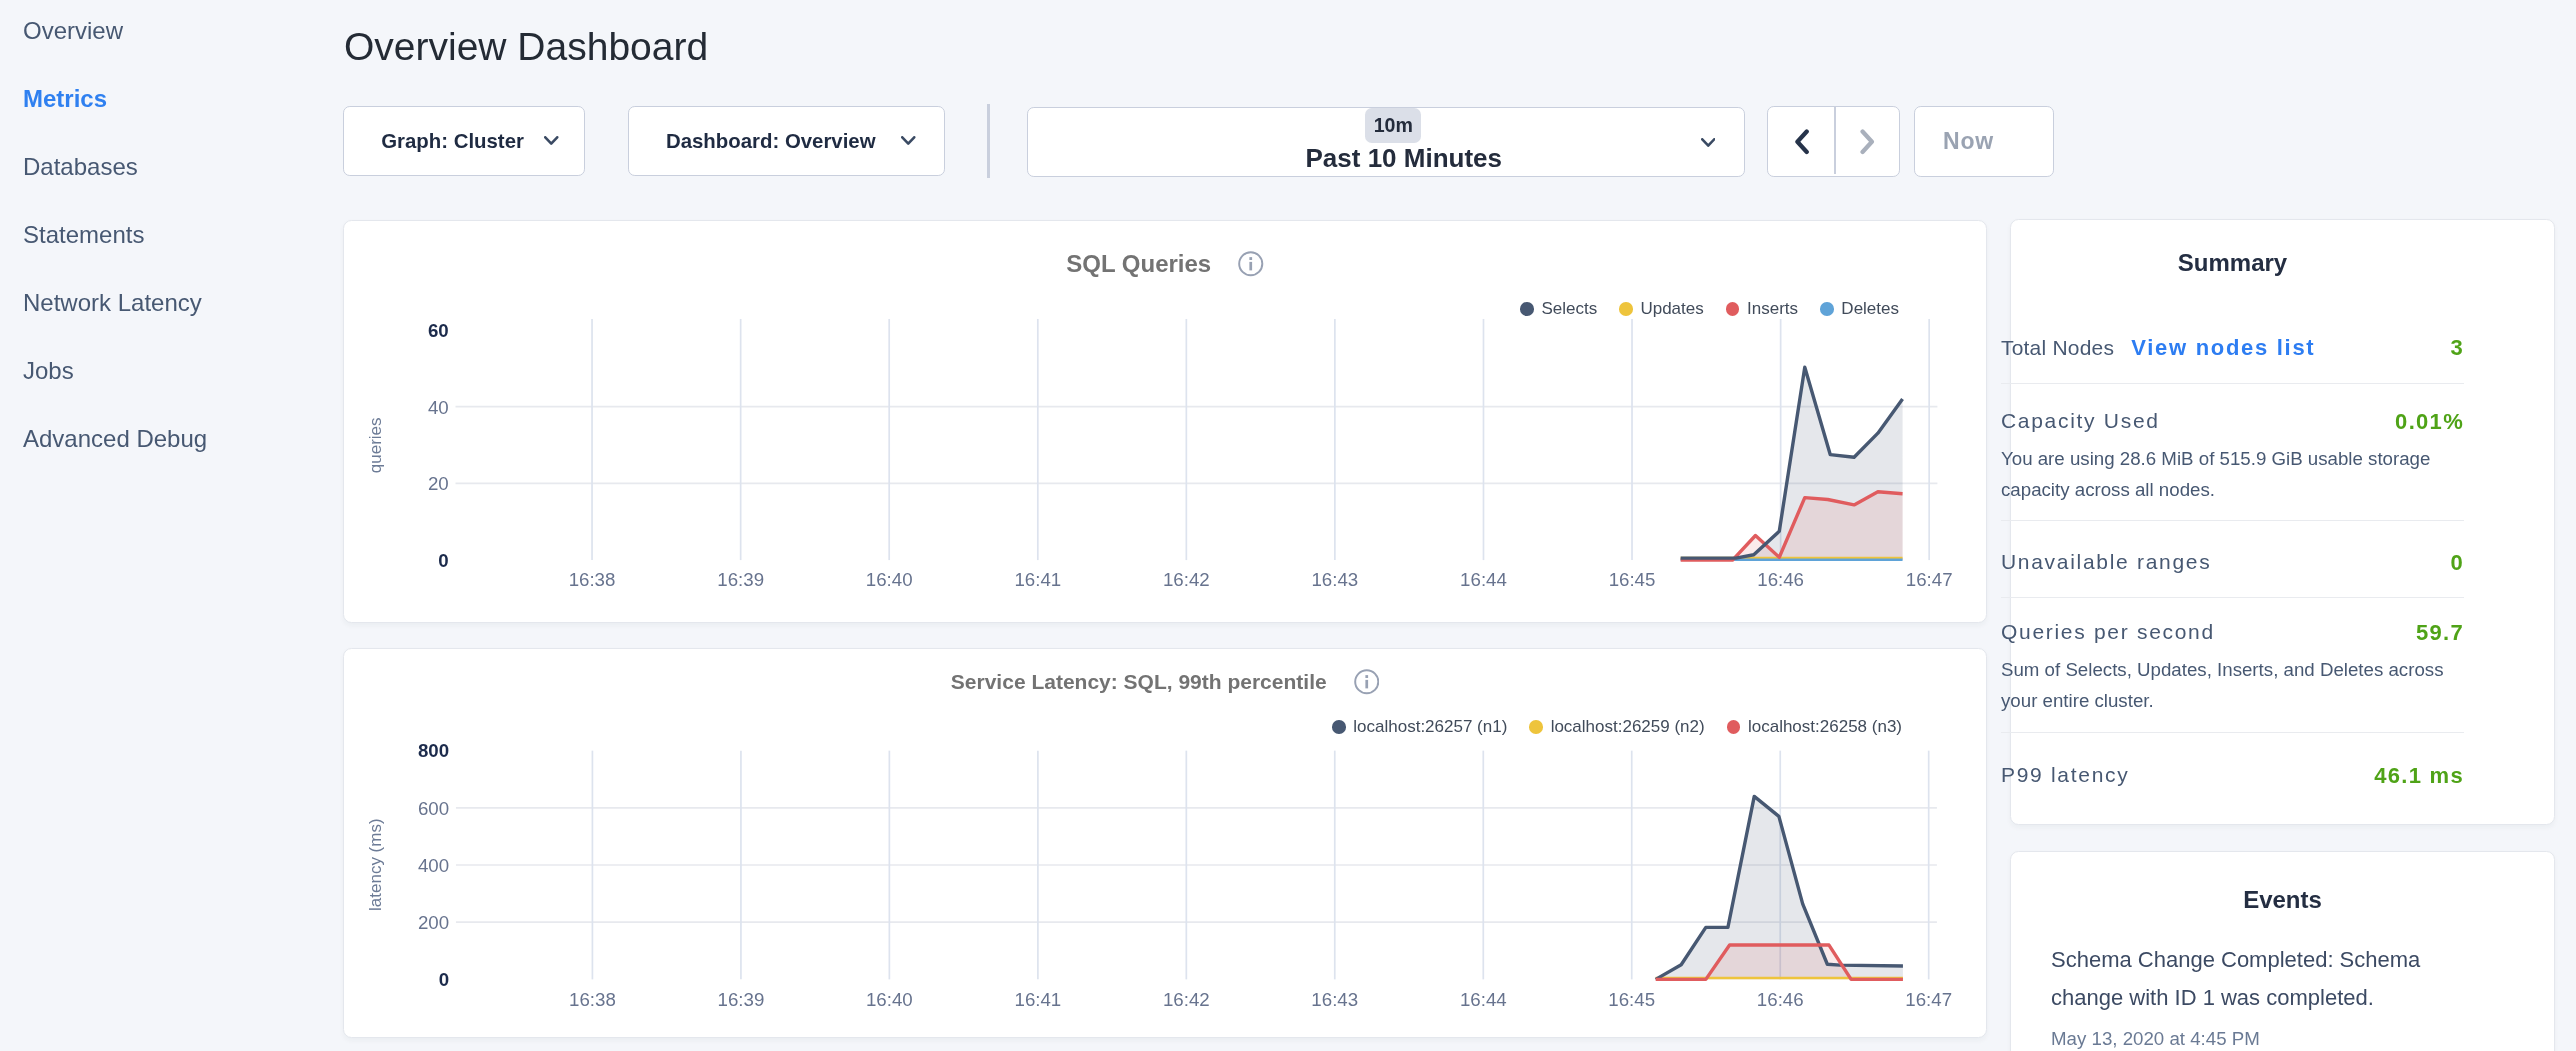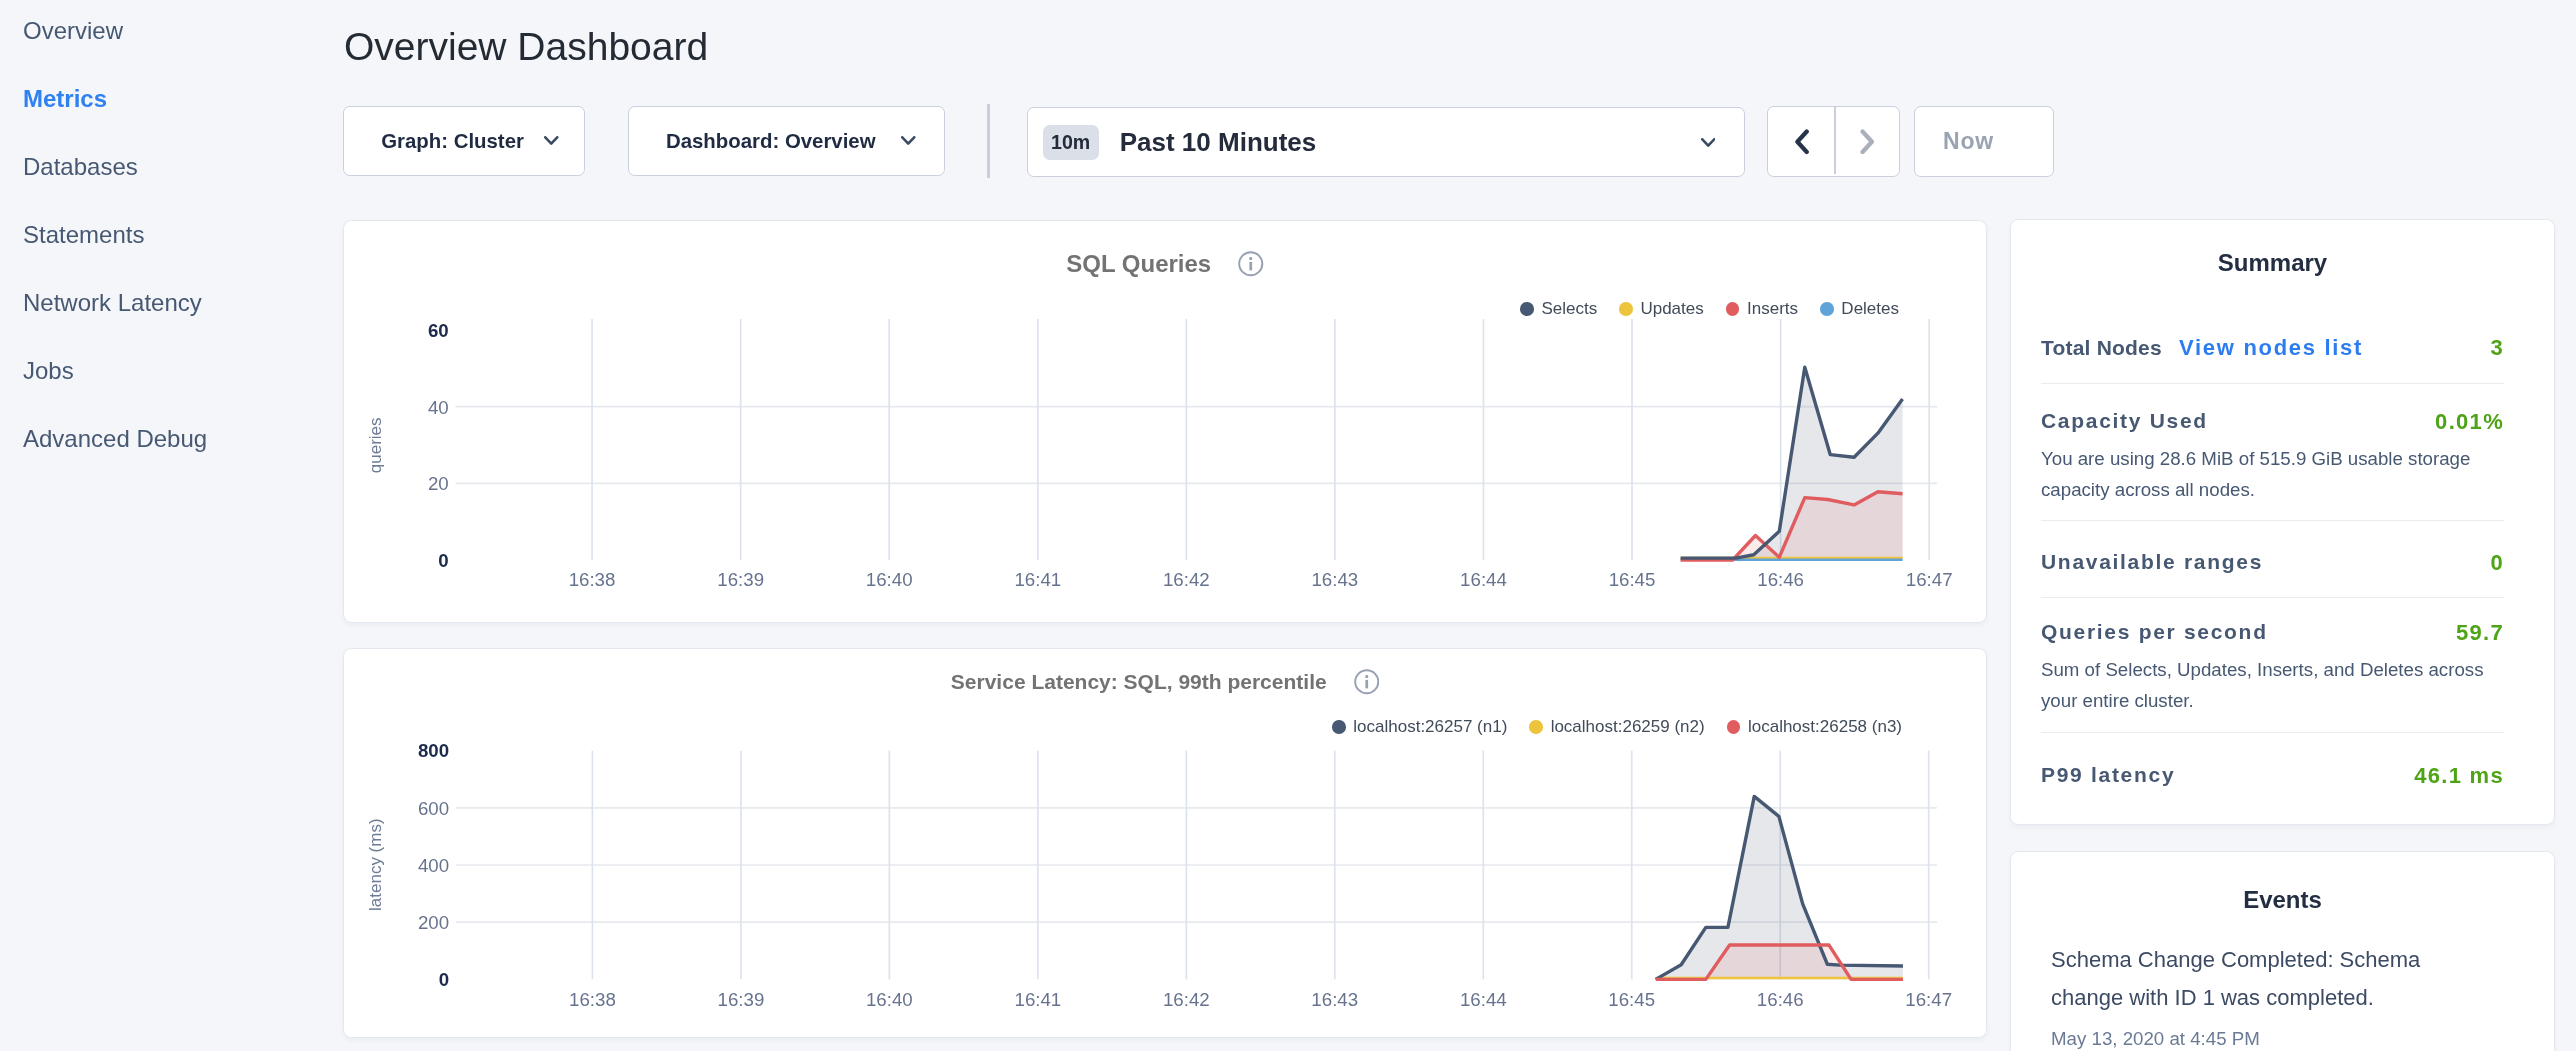--- a/index.html
+++ b/index.html
@@ -5,21 +5,21 @@
   * { margin:0; padding:0; box-sizing:border-box; }
   html,body { width:2576px; height:1051px; overflow:hidden; }
   body { background:#f4f6fa; font-family:"Liberation Sans", sans-serif; position:relative; }
   .abs { position:absolute; }
   .card { position:absolute; background:#fff; border:1.7px solid #e4e7ed; border-radius:8.5px; box-shadow:0 2.6px 5.1px rgba(30,40,60,0.04); }
   .ctl { position:absolute; background:#fff; border:1.7px solid #c9cfdd; border-radius:6.8px; display:flex; align-items:center; justify-content:center; }
   .nav { position:absolute; left:23px; top:0; list-style:none; }
   .nav li { height:68px; display:flex; align-items:center; font-size:24px; color:#475872; }
   .nav li.active { color:#2f80f0; font-weight:bold; }
   .grn { color:#4fa317; font-weight:bold; letter-spacing:1.3px; }
-  .srow-label { font-weight:bold; color:#475872; letter-spacing:1.7px; font-size:21px;margin-top:24px; }
+  .srow-label { font-weight:normal; color:#475872; letter-spacing:1.7px; font-size:21px;margin-top:24px; }
   .ctitle { position:absolute; display:flex; justify-content:center; align-items:center; gap:27px; font-weight:bold; color:#737373; }
   .clegend { position:absolute; display:flex; align-items:center; gap:22px; font-size:17px; color:#414b5a; }
   .clegend .it { display:flex; align-items:center; gap:7.7px; }
   .clegend .dot { width:13.6px; height:13.6px; border-radius:50%; }
 </style>
 </head>
 <body>
 
 <ul class="nav" style="top:-3.4px;">
   <li>Overview</li>
@@ -39,21 +39,21 @@
       <polyline points="1.5,1.5 8.5,9 15.5,1.5" fill="none" stroke="#3a4a63" stroke-width="3" stroke-linecap="round" stroke-linejoin="round"></polyline>
     </svg>
 </div>
 <div class="ctl" style="left:628px; top:106px; width:317px; height:70px; gap:25.5px; padding-left:8.5px;">
   <span style="font-size:20.4px; font-weight:bold; color:#1f2b42;">Dashboard: Overview</span>
   <svg width="14.5" height="9.4" viewBox="0 0 17 11">
       <polyline points="1.5,1.5 8.5,9 15.5,1.5" fill="none" stroke="#3a4a63" stroke-width="3" stroke-linecap="round" stroke-linejoin="round"></polyline>
     </svg>
 </div>
 <div class="abs" style="left:987px; top:104px; width:2.6px; height:74px; background:#c9cfdd;"></div>
-<div class="ctl" style="left:1027px; top:107px; width:718px; height:70px; justify-content:flex-start; padding-left:14.5px;">
+<div class="ctl" style="left:1027px; top:107px; width:718px; height:70px; justify-content:flex-start; padding-left:14.5px;flex-direction:column;">
   <span style="background:#dbdfe8; border-radius:6.8px; padding:6px 8.5px; font-size:19.6px; font-weight:bold; color:#242c3c;">10m</span>
   <span style="margin-left:21px; font-size:26px; font-weight:bold; color:#242c3c;">Past 10 Minutes</span>
   <svg style="position:absolute; right:29px; top:30px;" width="14.5" height="9.4" viewBox="0 0 17 11">
       <polyline points="1.5,1.5 8.5,9 15.5,1.5" fill="none" stroke="#3a4a63" stroke-width="3" stroke-linecap="round" stroke-linejoin="round"></polyline>
     </svg>
 </div>
 <div class="ctl" style="left:1767px; top:106px; width:133px; height:71px;">
   <div style="position:absolute; left:66px; top:0; width:1.7px; height:67px; background:#c9cfdd;"></div>
   <svg style="position:absolute; left:25.5px; top:22px;" width="15.3" height="25.5" viewBox="0 0 18 30">
       <polyline points="15,3 4,15 15,27" fill="none" stroke="#26334a" stroke-width="5" stroke-linecap="round" stroke-linejoin="round"></polyline>
@@ -181,21 +181,21 @@
       <rect x="13.4" y="12.8" width="3.2" height="10" fill="#98a1b3"></rect>
     </svg>
 </div>
 <div class="clegend" style="top:717px; left:343px; width:1559px; justify-content:flex-end;padding-left:44px;">
   <span class="it"><span class="dot" style="background:#475872"></span>localhost:26257 (n1)</span>
   <span class="it"><span class="dot" style="background:#eec43c"></span>localhost:26259 (n2)</span>
   <span class="it"><span class="dot" style="background:#e05c5e"></span>localhost:26258 (n3)</span>
 </div>
 
 <div class="card" style="left:2010px; top:219px; width:545px; height:606px;"></div>
-<div class="abs" style="left:2000px; top:219px; width:545px; height:606px; font-size:18.7px; color:#475872;">
+<div class="abs" style="left:1960px; top:219px; width:545px; height:606px; font-size:18.7px; color:#475872;">
   <div style="text-align:center; margin-top:30px; font-size:24px; font-weight:bold; color:#242e42;">Summary</div>
   <div style="position:absolute; left:41px; right:41px; top:116px; height:34px;">
     <span class="srow-label" style="letter-spacing:0.2px;">Total Nodes</span>
     <span style="margin-left:12px; font-size:22px; font-weight:bold; color:#2d7df2; letter-spacing:1.7px;">View nodes list</span>
     <span class="grn" style="position:absolute; right:0; font-size:22px;">3</span>
   </div>
   <div style="position:absolute; left:41px; right:41px; top:164px; border-top:1.7px solid #e9ebef;"></div>
   <div style="position:absolute; left:41px; right:41px; top:190px; height:34px;">
     <span class="srow-label">Capacity Used</span>
     <span class="grn" style="position:absolute; right:0; font-size:22px;">0.01%</span>

